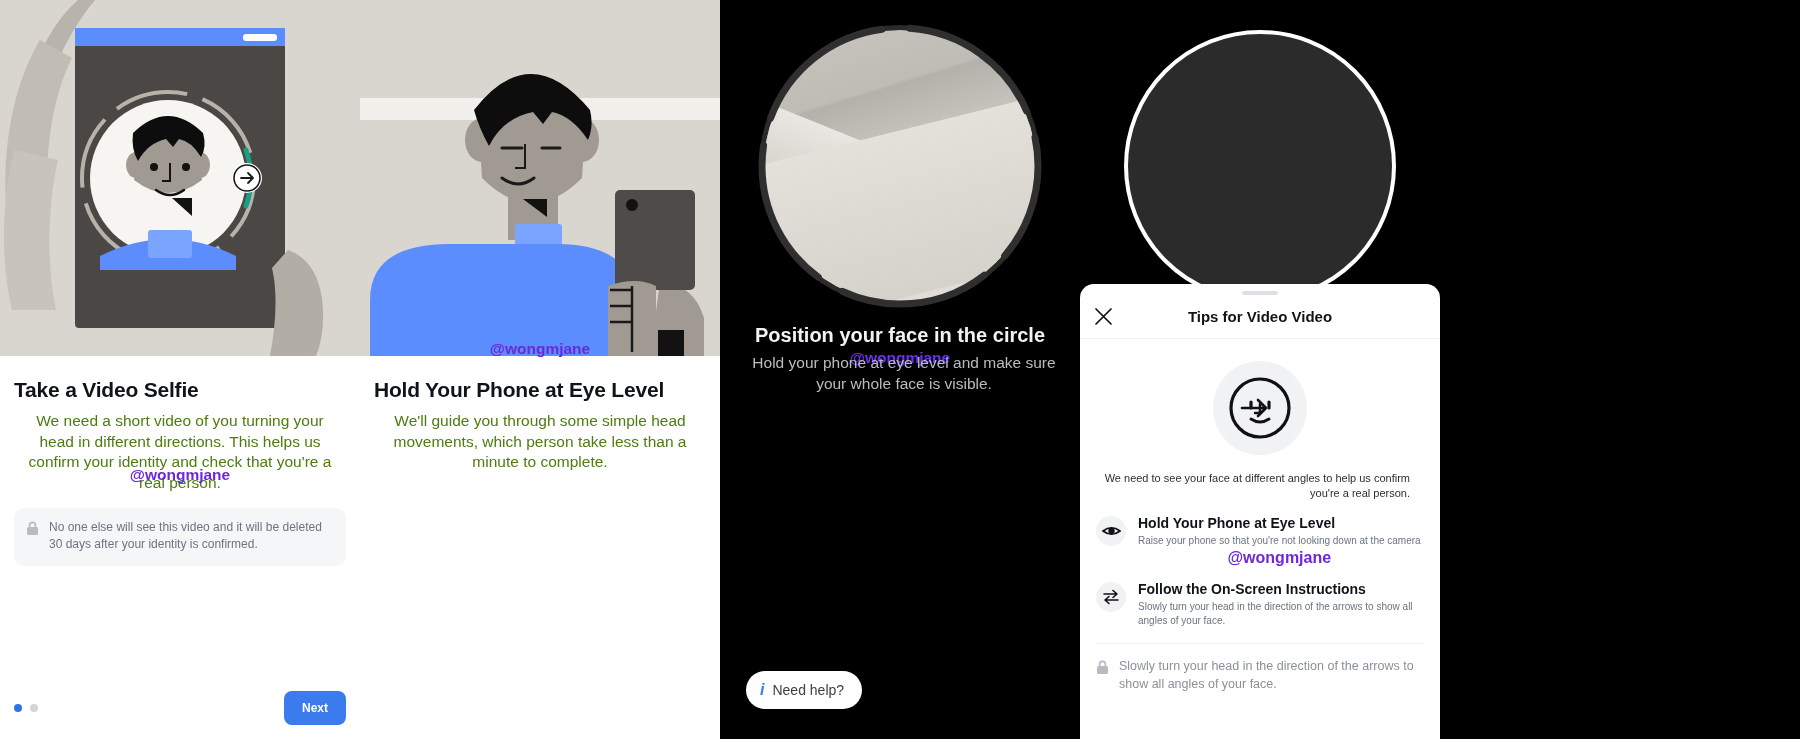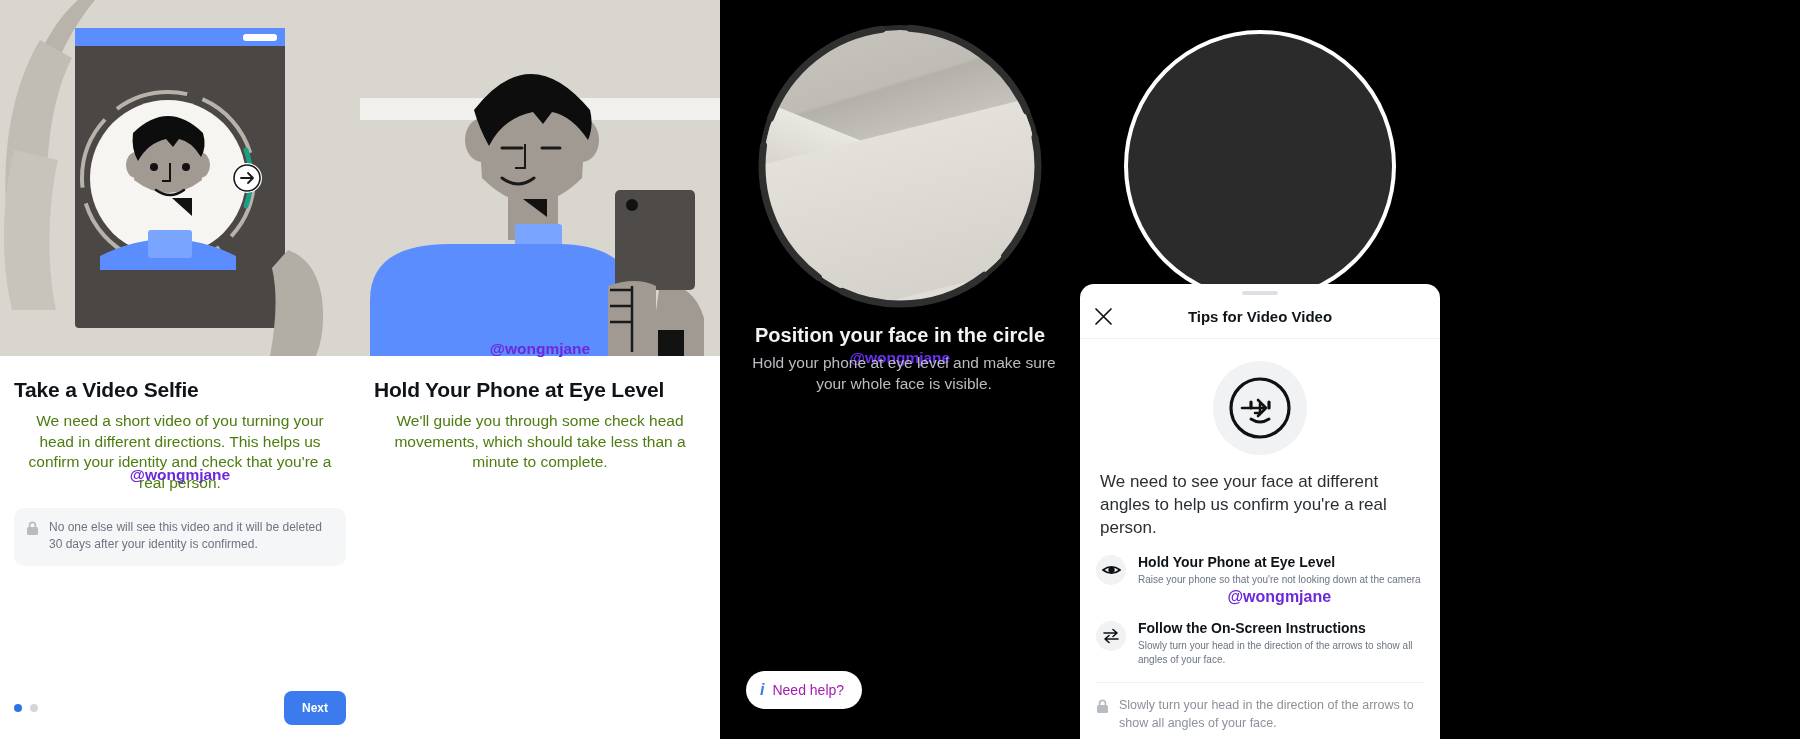--- a/index.html
+++ b/index.html
@@ -107,21 +107,21 @@
     color: #b9bcc0; font-size: 15.5px; line-height: 1.33;
     text-align: center; margin-top: 7px; padding: 0 24px;
   }
   .wm-dark { color: #6b2ff0; font-weight: bold; font-size: 15.5px; }
   .needhelp {
     position: absolute; left: 26px; bottom: 30px;
     background: #fff; border-radius: 22px;
     display: flex; align-items: center; gap: 8px;
     padding: 10px 18px 10px 14px; cursor: pointer;
   }
-  .needhelp span.lbl { font-size: 14px; color: #a21caf; font-weight: normal; }
+  .needhelp span.lbl { font-size: 14px; color: #404040; font-weight: normal; }
   .info-i { color: #3b7bed; font-weight: bold; font-style: italic; font-size: 16px; }
 
   .privacy-dark {
     position: absolute; left: 14px; right: 14px; bottom: 78px;
     background: #2c2c2e; border-radius: 10px;
     padding: 11px 12px; display: flex; gap: 10px; align-items: flex-start;
   }
   .privacy-dark .ptxt { font-size: 11.5px; line-height: 1.45; color: #a8abaf; }
   .btn-submit {
     position: absolute; left: 14px; right: 14px; bottom: 14px;
@@ -152,21 +152,21 @@
     font-size: 15px; font-weight: bold; color: #0f1419;
   }
   .x-btn { position: absolute; left: 14px; top: 12px; cursor: pointer; }
   .face-badge {
     width: 94px; height: 94px; border-radius: 50%;
     background: #f1f2f4; margin: 22px auto 0 auto;
     position: relative;
   }
   .arrow-right-big { position: absolute; left: 160px; top: 36px; }
   .modal-intro {
-    text-align: left; font-size: 17px; line-height: 1.35;
+    text-align: right; font-size: 11px; line-height: 1.35;
     color: #2a2f34; padding: 16px 30px 0 20px;
   }
   .tip-row { display: flex; gap: 12px; padding: 13px 16px 0 16px; }
   .tip-ico {
     flex: 0 0 auto; width: 30px; height: 30px; border-radius: 50%;
     background: #f1f2f4; display: flex; align-items: center; justify-content: center;
     margin-top: 2px;
   }
   .tip-h { font-size: 14px; font-weight: bold; color: #0f1419; }
   .tip-p { font-size: 10px; line-height: 1.35; color: #6b7480; margin-top: 2px; }
@@ -282,21 +282,21 @@
         <path d="M248 286 q28 -10 48 0 l0 70 l-48 0 Z" fill="#a09a92"></path>
         <path d="M250 290 l22 0 M250 306 l22 0 M250 322 l22 0" stroke="#1a1a1a" stroke-width="2.5"></path>
         <path d="M272 286 l0 66" stroke="#1a1a1a" stroke-width="2.5"></path>
         <path d="M298 330 l26 0 l0 26 l-26 0 Z" fill="#121212"></path>
       </svg>
     </div>
 
     <div class="body-area">
       <div class="wm" style="top:-16px">@wongmjane</div>
       <div class="title">Hold Your Phone at Eye Level</div>
-      <div class="subtitle">We'll guide you through some check head movements, which should take less than a minute to complete.</div>
+      <div class="subtitle">We'll guide you through some simple head movements, which person take less than a minute to complete.</div>
     </div>
 
   </div>
 
   <div class="panel-dark">
     <div class="cam-wrap">
       <div class="cam-circle"></div>
       <svg class="ring-ticks" width="284" height="284" viewBox="0 0 284 284">
         <circle cx="142" cy="142" r="138" fill="none" stroke="#2f2f2f" stroke-width="7" stroke-dasharray="150 28" stroke-dashoffset="52" stroke-linecap="round"></circle>
       </svg>

